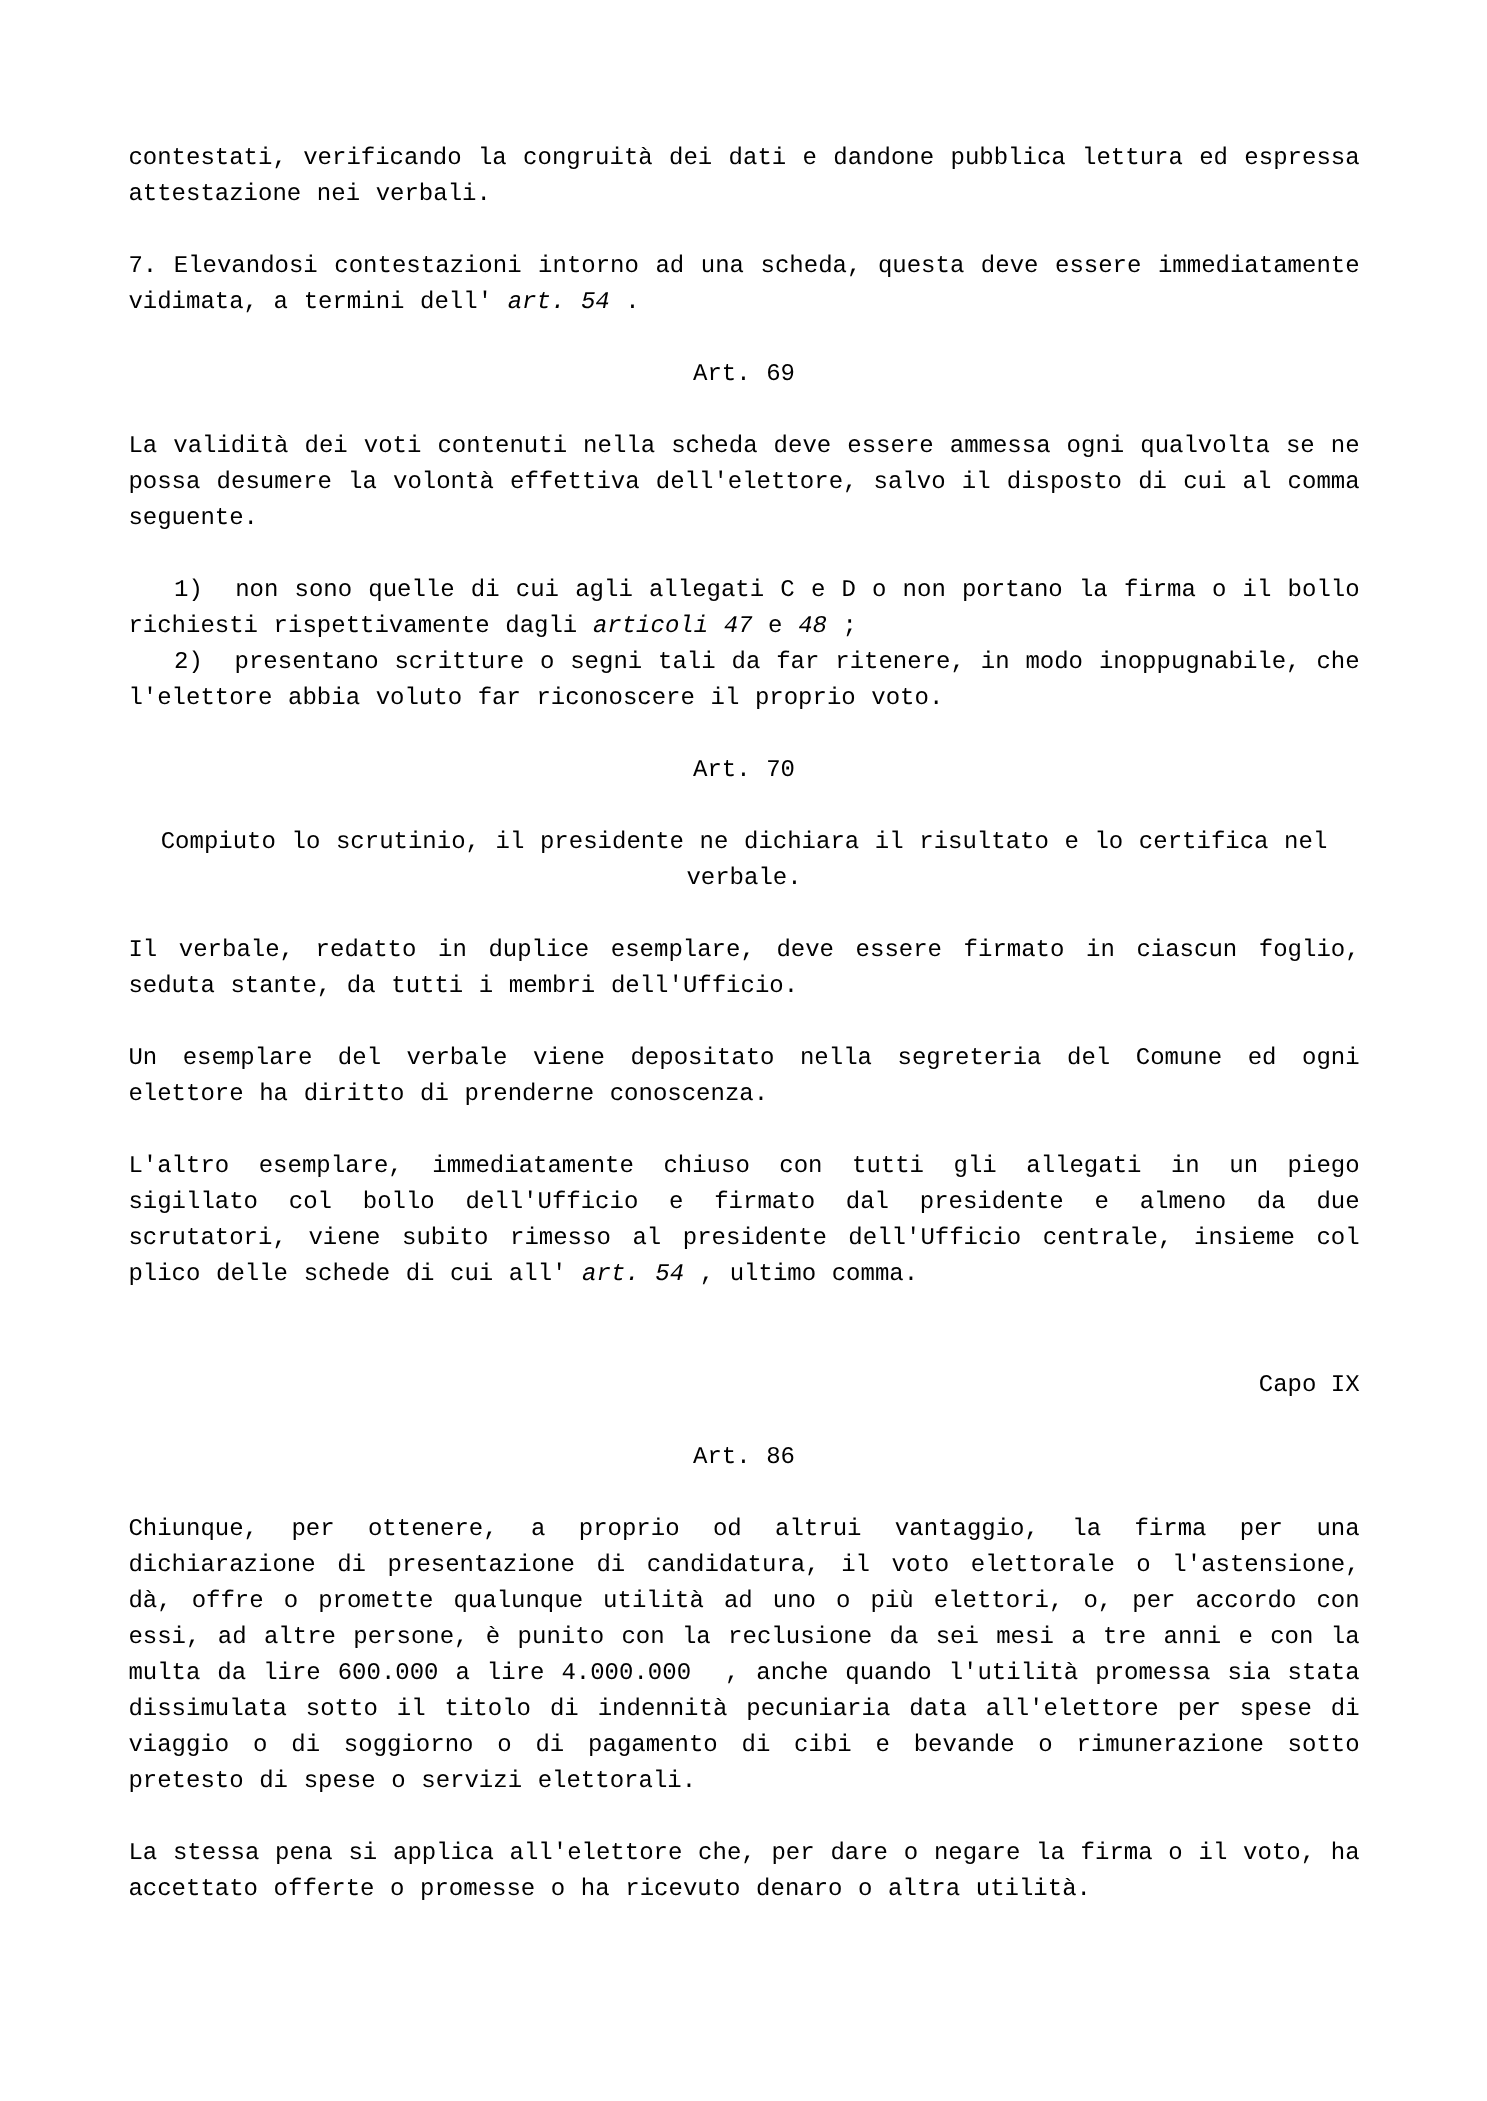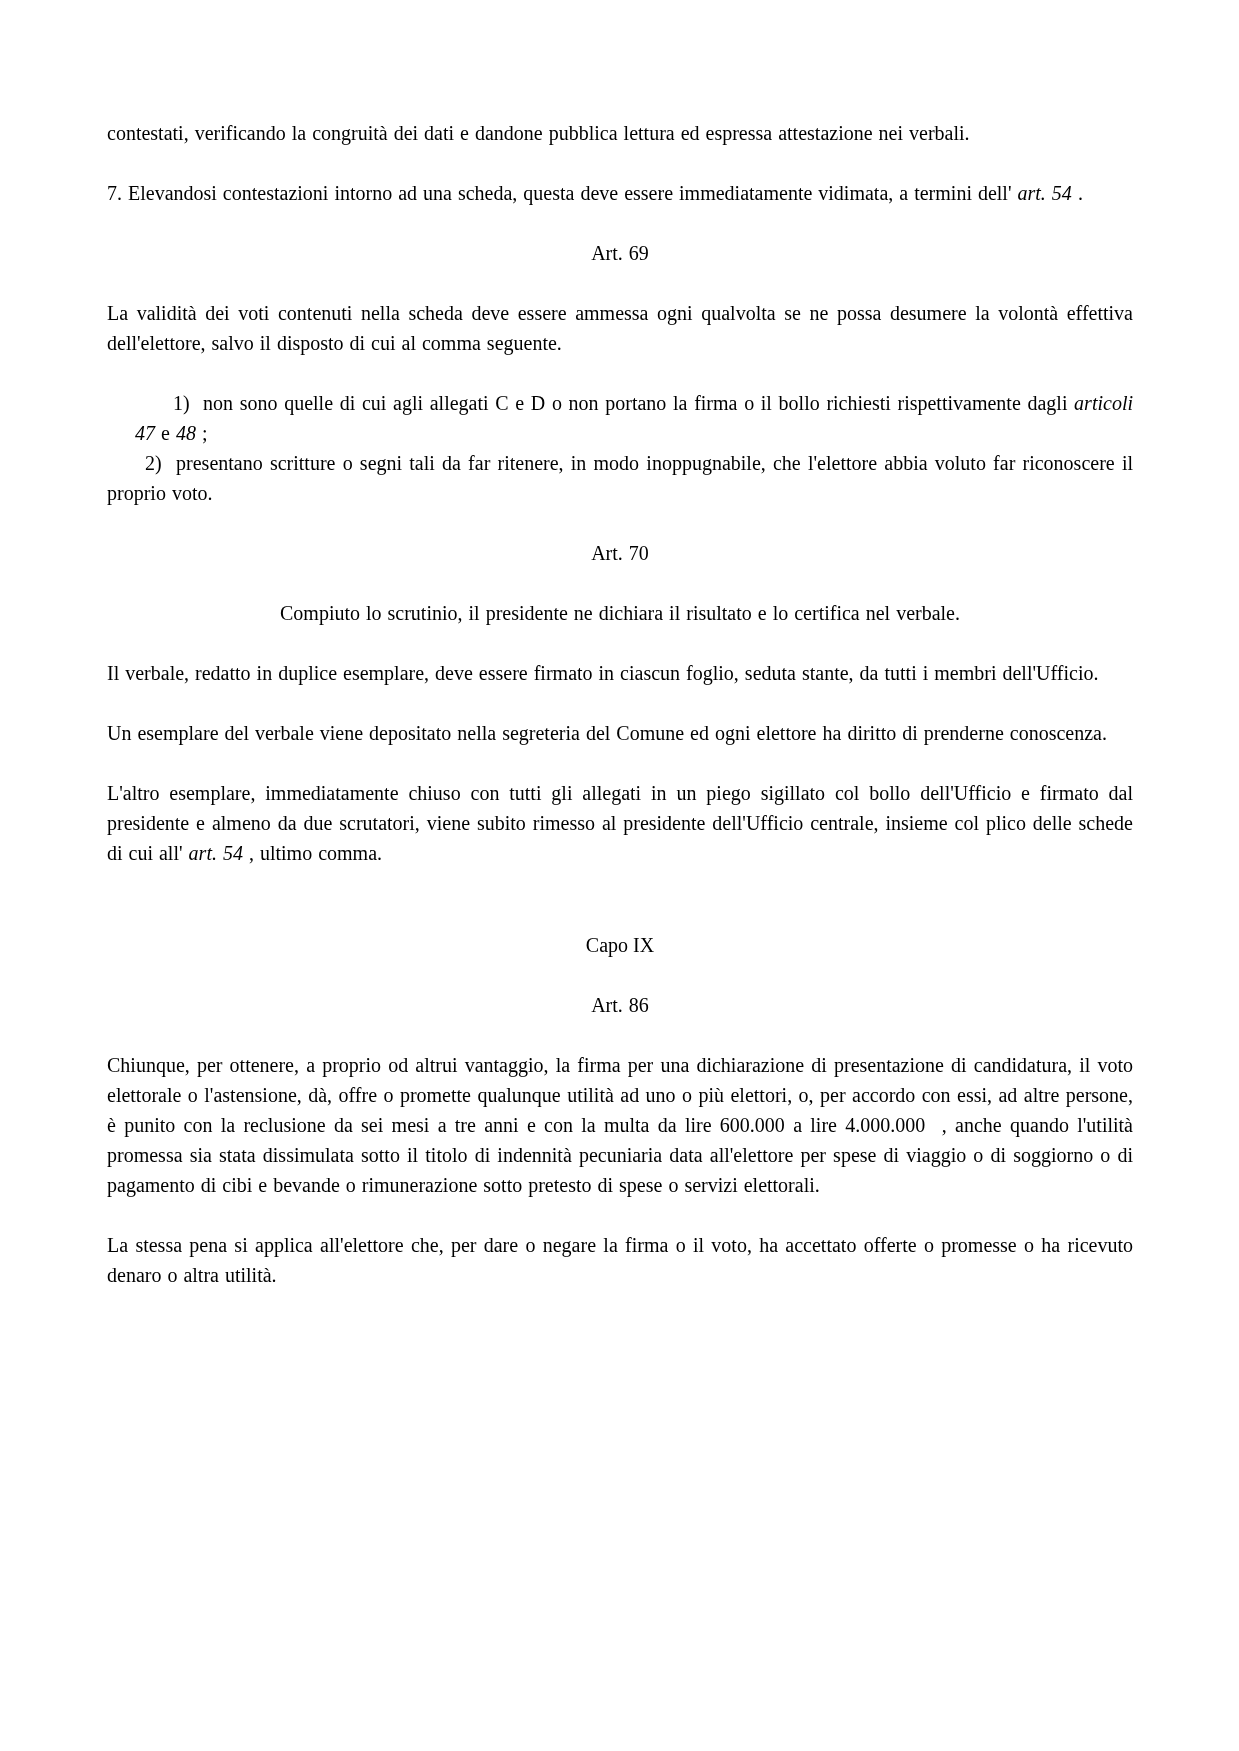--- a/index.html
+++ b/index.html
@@ -8,33 +8,33 @@
     background: #ffffff;
   }
   .page {
     position: relative;
     width: 1239px;
     min-height: 1751px;
     box-sizing: border-box;
     background: #ffffff;
     color: #000000;
     padding: 118px 106px 40px 107px;
-    font-family: Liberation Serif, serif;
+    font-family: Liberation Mono, monospace;
     font-size: 20px;
     line-height: 30px;
   }
   .block {
     margin: 0 0 30px 0;
     text-align: justify;
     word-spacing: 1px;
   }
   .block.align-left   { text-align: center; }
-  .block.align-center { text-align: center; word-spacing: normal; }
+  .block.align-center { text-align: right; word-spacing: normal; }
   .block.indent       { text-indent: 38px; }
-  .block.no-gap       { margin-bottom: 0; margin-left: 28px; }
+  .block.no-gap       { margin-bottom: 0; }
   .block.gap-large    { margin-top: 62px; }
   .block i            { font-style: italic; }
 </style>
 </head>
 <body>
 
 <div class="page">
   <div>
       <p class="block align-justify"><span>contestati, verificando la congruità dei dati e dandone pubblica lettura ed espressa attestazione nei verbali.</span></p>
       <p class="block align-justify"><span>7. Elevandosi contestazioni intorno ad una scheda, questa deve essere immediatamente vidimata, a termini dell' </span><i>art. 54</i><span> .</span></p>

